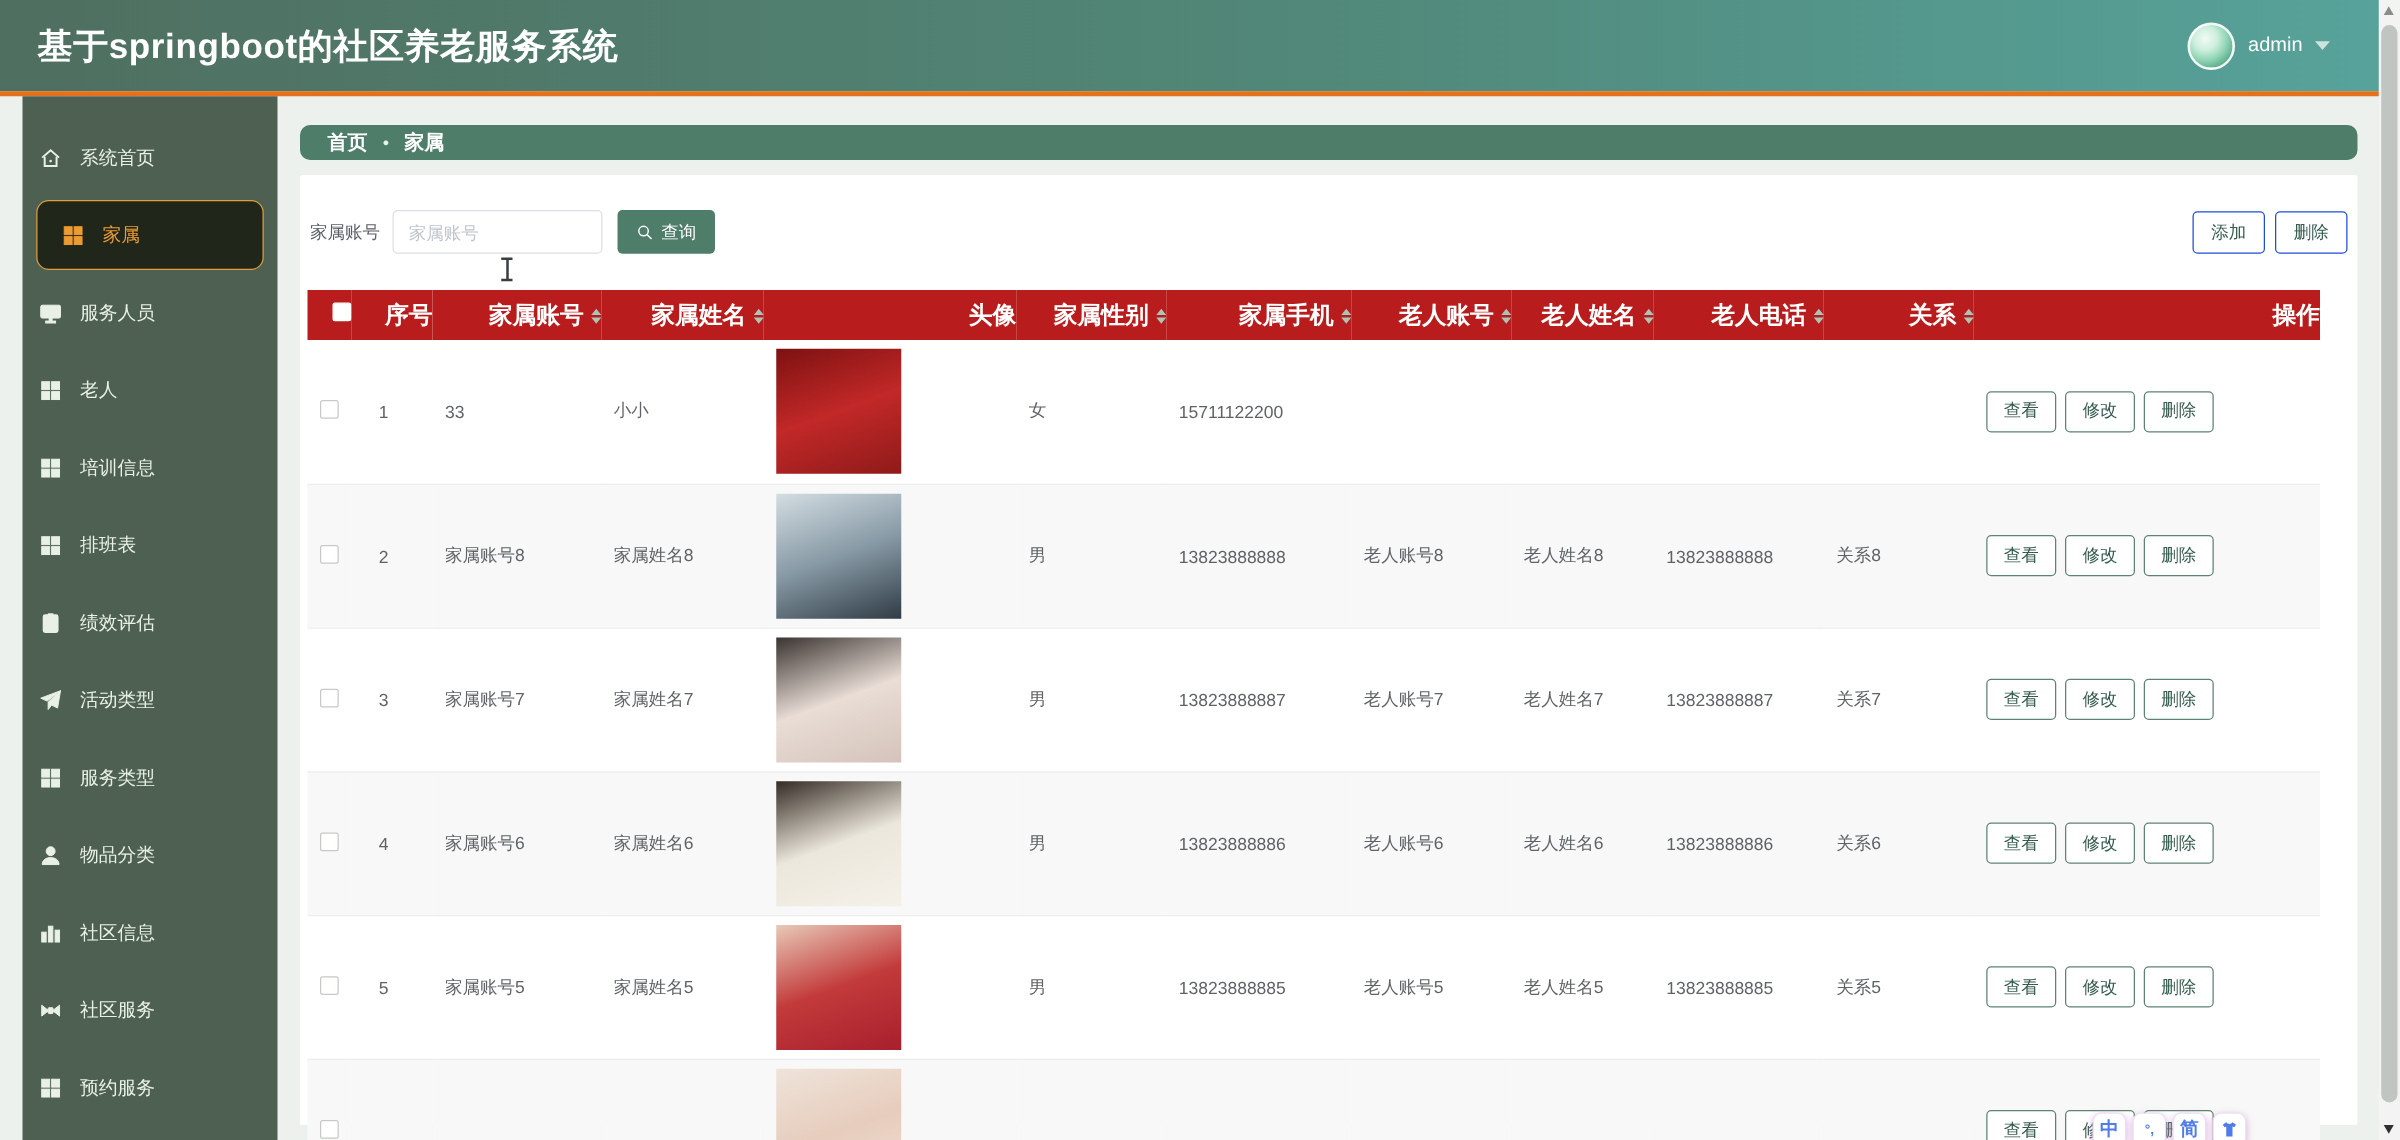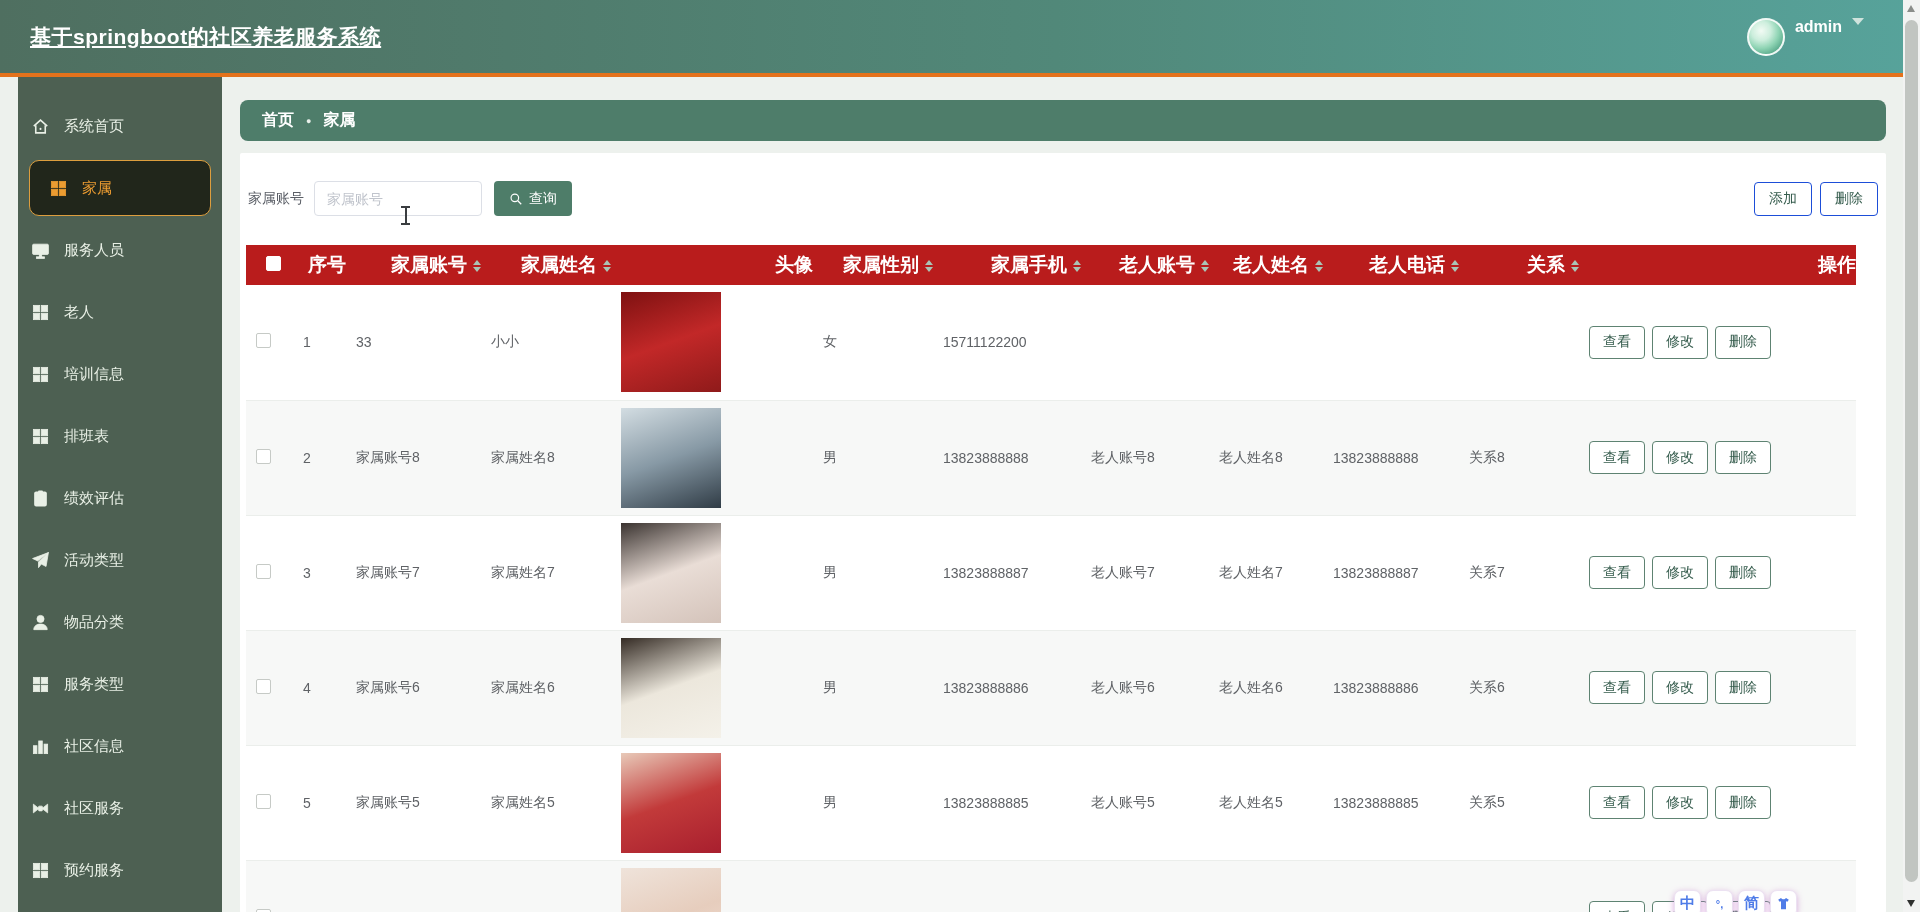--- a/index.html
+++ b/index.html
@@ -3,43 +3,43 @@
 <meta charset="utf-8">
 <style>
   * { margin:0; padding:0; box-sizing:border-box; }
   html,body { width:1920px; height:912px; overflow:hidden; }
   body { font-family:"Liberation Sans","DejaVu Sans",sans-serif; background:#edf1ed; }
   .viewport { position:relative; width:1920px; height:912px; overflow:hidden; background:#edf1ed; }
 
   
   .app-header { height:73px; display:flex; align-items:center; padding:0 30px;
     background:linear-gradient(90deg,#4f6f60 0%,#518879 55%,#57a39b 100%); }
-  .app-title { color:#fff; font-size:21px; font-weight:bold; letter-spacing:.5px;text-decoration:underline; }
-  .user-area { margin-left:auto; display:flex; align-items:flex-start; gap:10px; margin-right:26px; cursor:pointer;font-weight:bold; }
+  .app-title { color:#fff; font-size:28px; font-weight:bold; letter-spacing:.5px; }
+  .user-area { margin-left:auto; display:flex; align-items:center; gap:10px; margin-right:26px; cursor:pointer; }
   .avatar { width:38px; height:38px; border-radius:50%; border:2px solid rgba(255,255,255,.9);
     background:radial-gradient(circle at 36% 32%, #f2fbf4 0%, #cdeedd 30%, #8fd4b4 55%, #57a88a 80%, #3f8a70 100%); }
   .user-name { color:#fff; font-size:16px; }
   .caret-down { width:0; height:0; border-left:6px solid transparent; border-right:6px solid transparent; border-top:7px solid #cfe3dd; }
   .accent-line { height:4px; background:#e4721c; }
 
   
   .main-row { display:flex; height:835px; }
   .sidebar { width:204px; margin-left:18px; background:#4d6052; flex:none; padding-top:18px; }
   .side-item { height:62px; display:flex; align-items:center; padding-left:13px; gap:14px;
     color:#e9f0e6; font-size:15px; cursor:pointer; }
   .side-item .s-icon { width:19px; height:19px; display:inline-flex; }
   .side-item .s-icon svg { width:19px; height:19px; fill:#e9f0e6; stroke:#e9f0e6; }
   .side-item.active { height:56px; margin:3px 11px; padding-left:19px; background:#21261b;
     border:1.5px solid #dd9e3e; border-radius:10px; color:#ec9c31; }
   .side-item.active .s-icon svg { fill:#ec9c31; stroke:#ec9c31; }
 
   .content { flex:1; padding:23px 34px 0 18px; }
 
   
-  .breadcrumb { height:41px; background:#4e7d6a; border-radius:8px; display:flex; align-items:center;
+  .breadcrumb { height:28px; background:#4e7d6a; border-radius:8px; display:flex; align-items:center;
     padding:0 22px; color:#fff; font-size:16px; font-weight:600;font-family:Liberation Serif, serif; }
   .crumb-sep { font-size:9px; margin:0 12px; color:#e8f0ea; }
 
   
   .panel { margin-top:12px; background:#fff; border-radius:2px; padding:28px 6px 0 6px; height:760px; }
   .search-row { display:flex; align-items:center; padding:0 2px; }
   .search-label { font-size:14px; color:#5a5e66; margin-right:10px; }
   .search-input { width:168px; height:35px; border:1px solid #dcdfe6; border-radius:4px; padding:0 12px;
     font-size:14px; color:#333; outline:none; background:#fff; }
   .search-input::placeholder { color:#c0c4cc; }
@@ -188,36 +188,36 @@
           <span class="s-icon">
             <svg viewBox="0 0 24 24" stroke="none">
               <path d="M22 2 2 9.5l6.5 3L22 2zM9.5 13.5V21l3.5-4.5 6 3L22 2 9.5 13.5z"></path>
             </svg>
           </span>
           <span>活动类型</span>
         </div>
         <div class="side-item">
           <span class="s-icon">
             <svg viewBox="0 0 24 24" stroke="none">
+              <rect x="3" y="3" width="8" height="8"></rect>
+              <rect x="13" y="3" width="8" height="8"></rect>
+              <rect x="3" y="13" width="8" height="8"></rect>
+              <rect x="13" y="13" width="8" height="8"></rect>
+            </svg>
+          </span>
+          <span>服务类型</span>
+        </div>
+        <div class="side-item">
+          <span class="s-icon">
+            <svg viewBox="0 0 24 24" stroke="none">
               <circle cx="12" cy="7.5" r="4.5"></circle>
               <path d="M3.5 21c0-4.5 3.8-7 8.5-7s8.5 2.5 8.5 7H3.5z"></path>
             </svg>
           </span>
           <span>物品分类</span>
-        </div>
-        <div class="side-item">
-          <span class="s-icon">
-            <svg viewBox="0 0 24 24" stroke="none">
-              <rect x="3" y="3" width="8" height="8"></rect>
-              <rect x="13" y="3" width="8" height="8"></rect>
-              <rect x="3" y="13" width="8" height="8"></rect>
-              <rect x="13" y="13" width="8" height="8"></rect>
-            </svg>
-          </span>
-          <span>服务类型</span>
         </div>
         <div class="side-item">
           <span class="s-icon">
             <svg viewBox="0 0 24 24" stroke="none">
               <rect x="3" y="11" width="4.5" height="10"></rect>
               <rect x="9.75" y="5" width="4.5" height="16"></rect>
               <rect x="16.5" y="9" width="4.5" height="12"></rect>
             </svg>
           </span>
           <span>社区信息</span>

